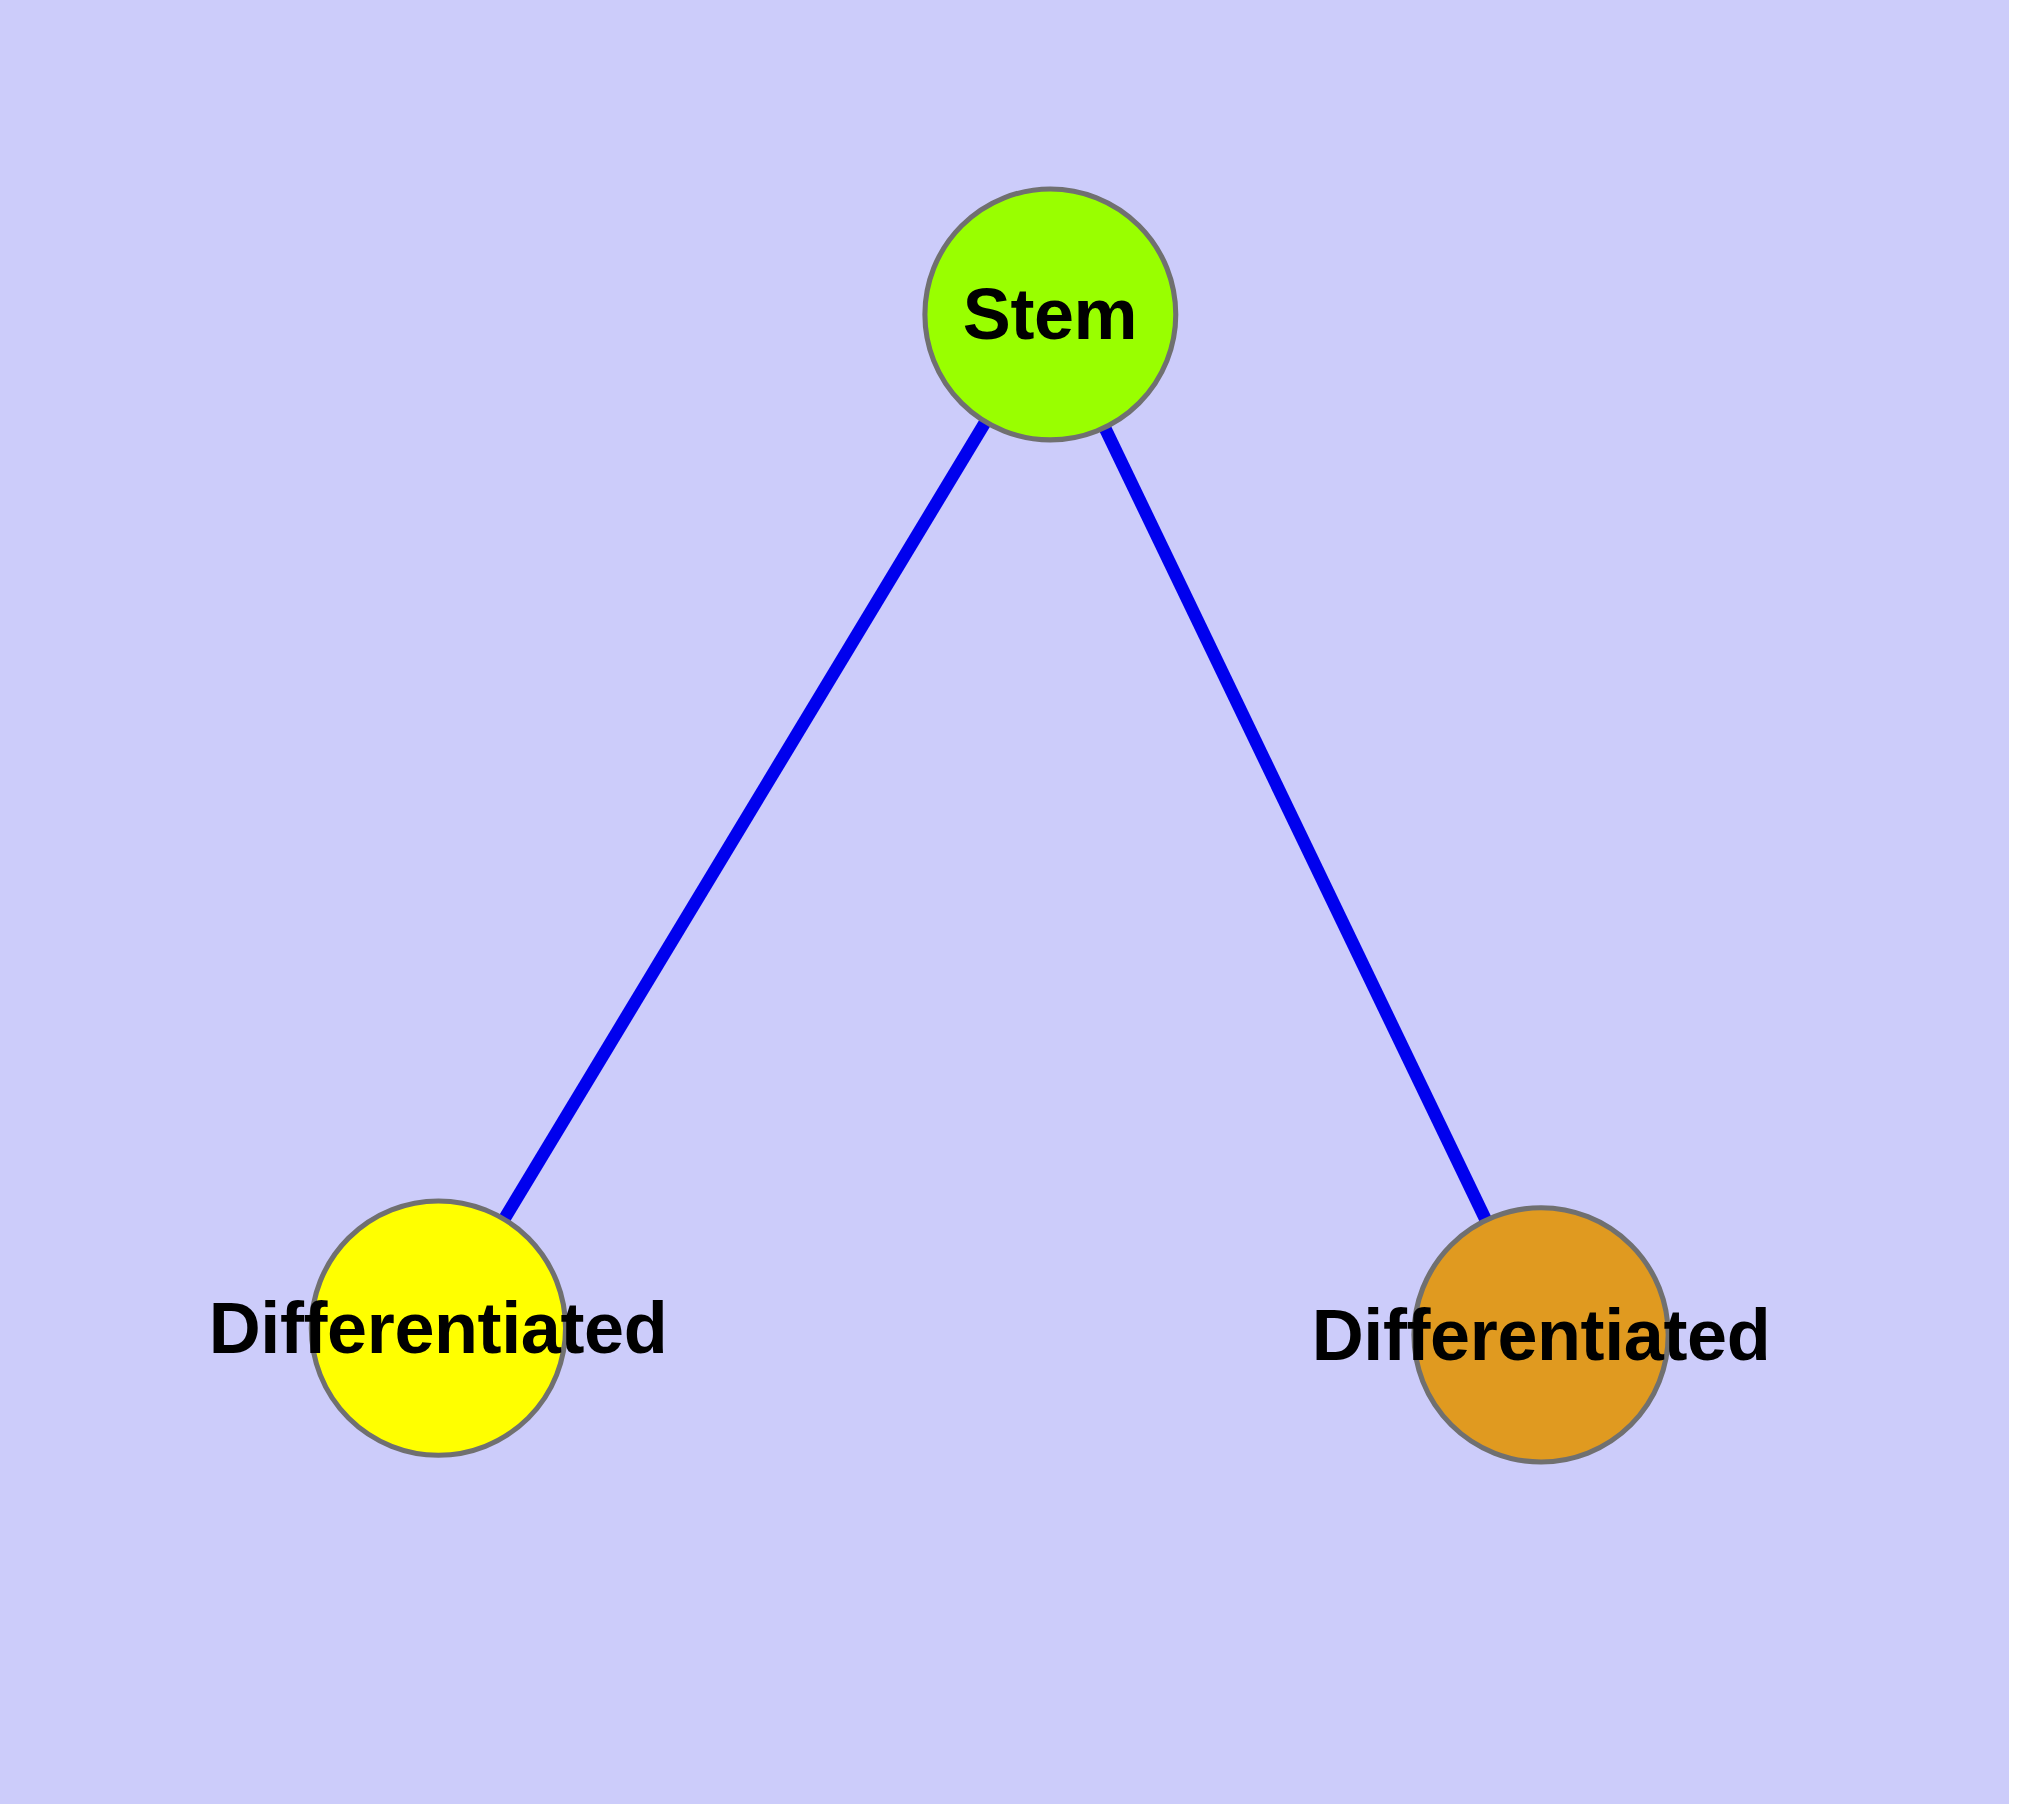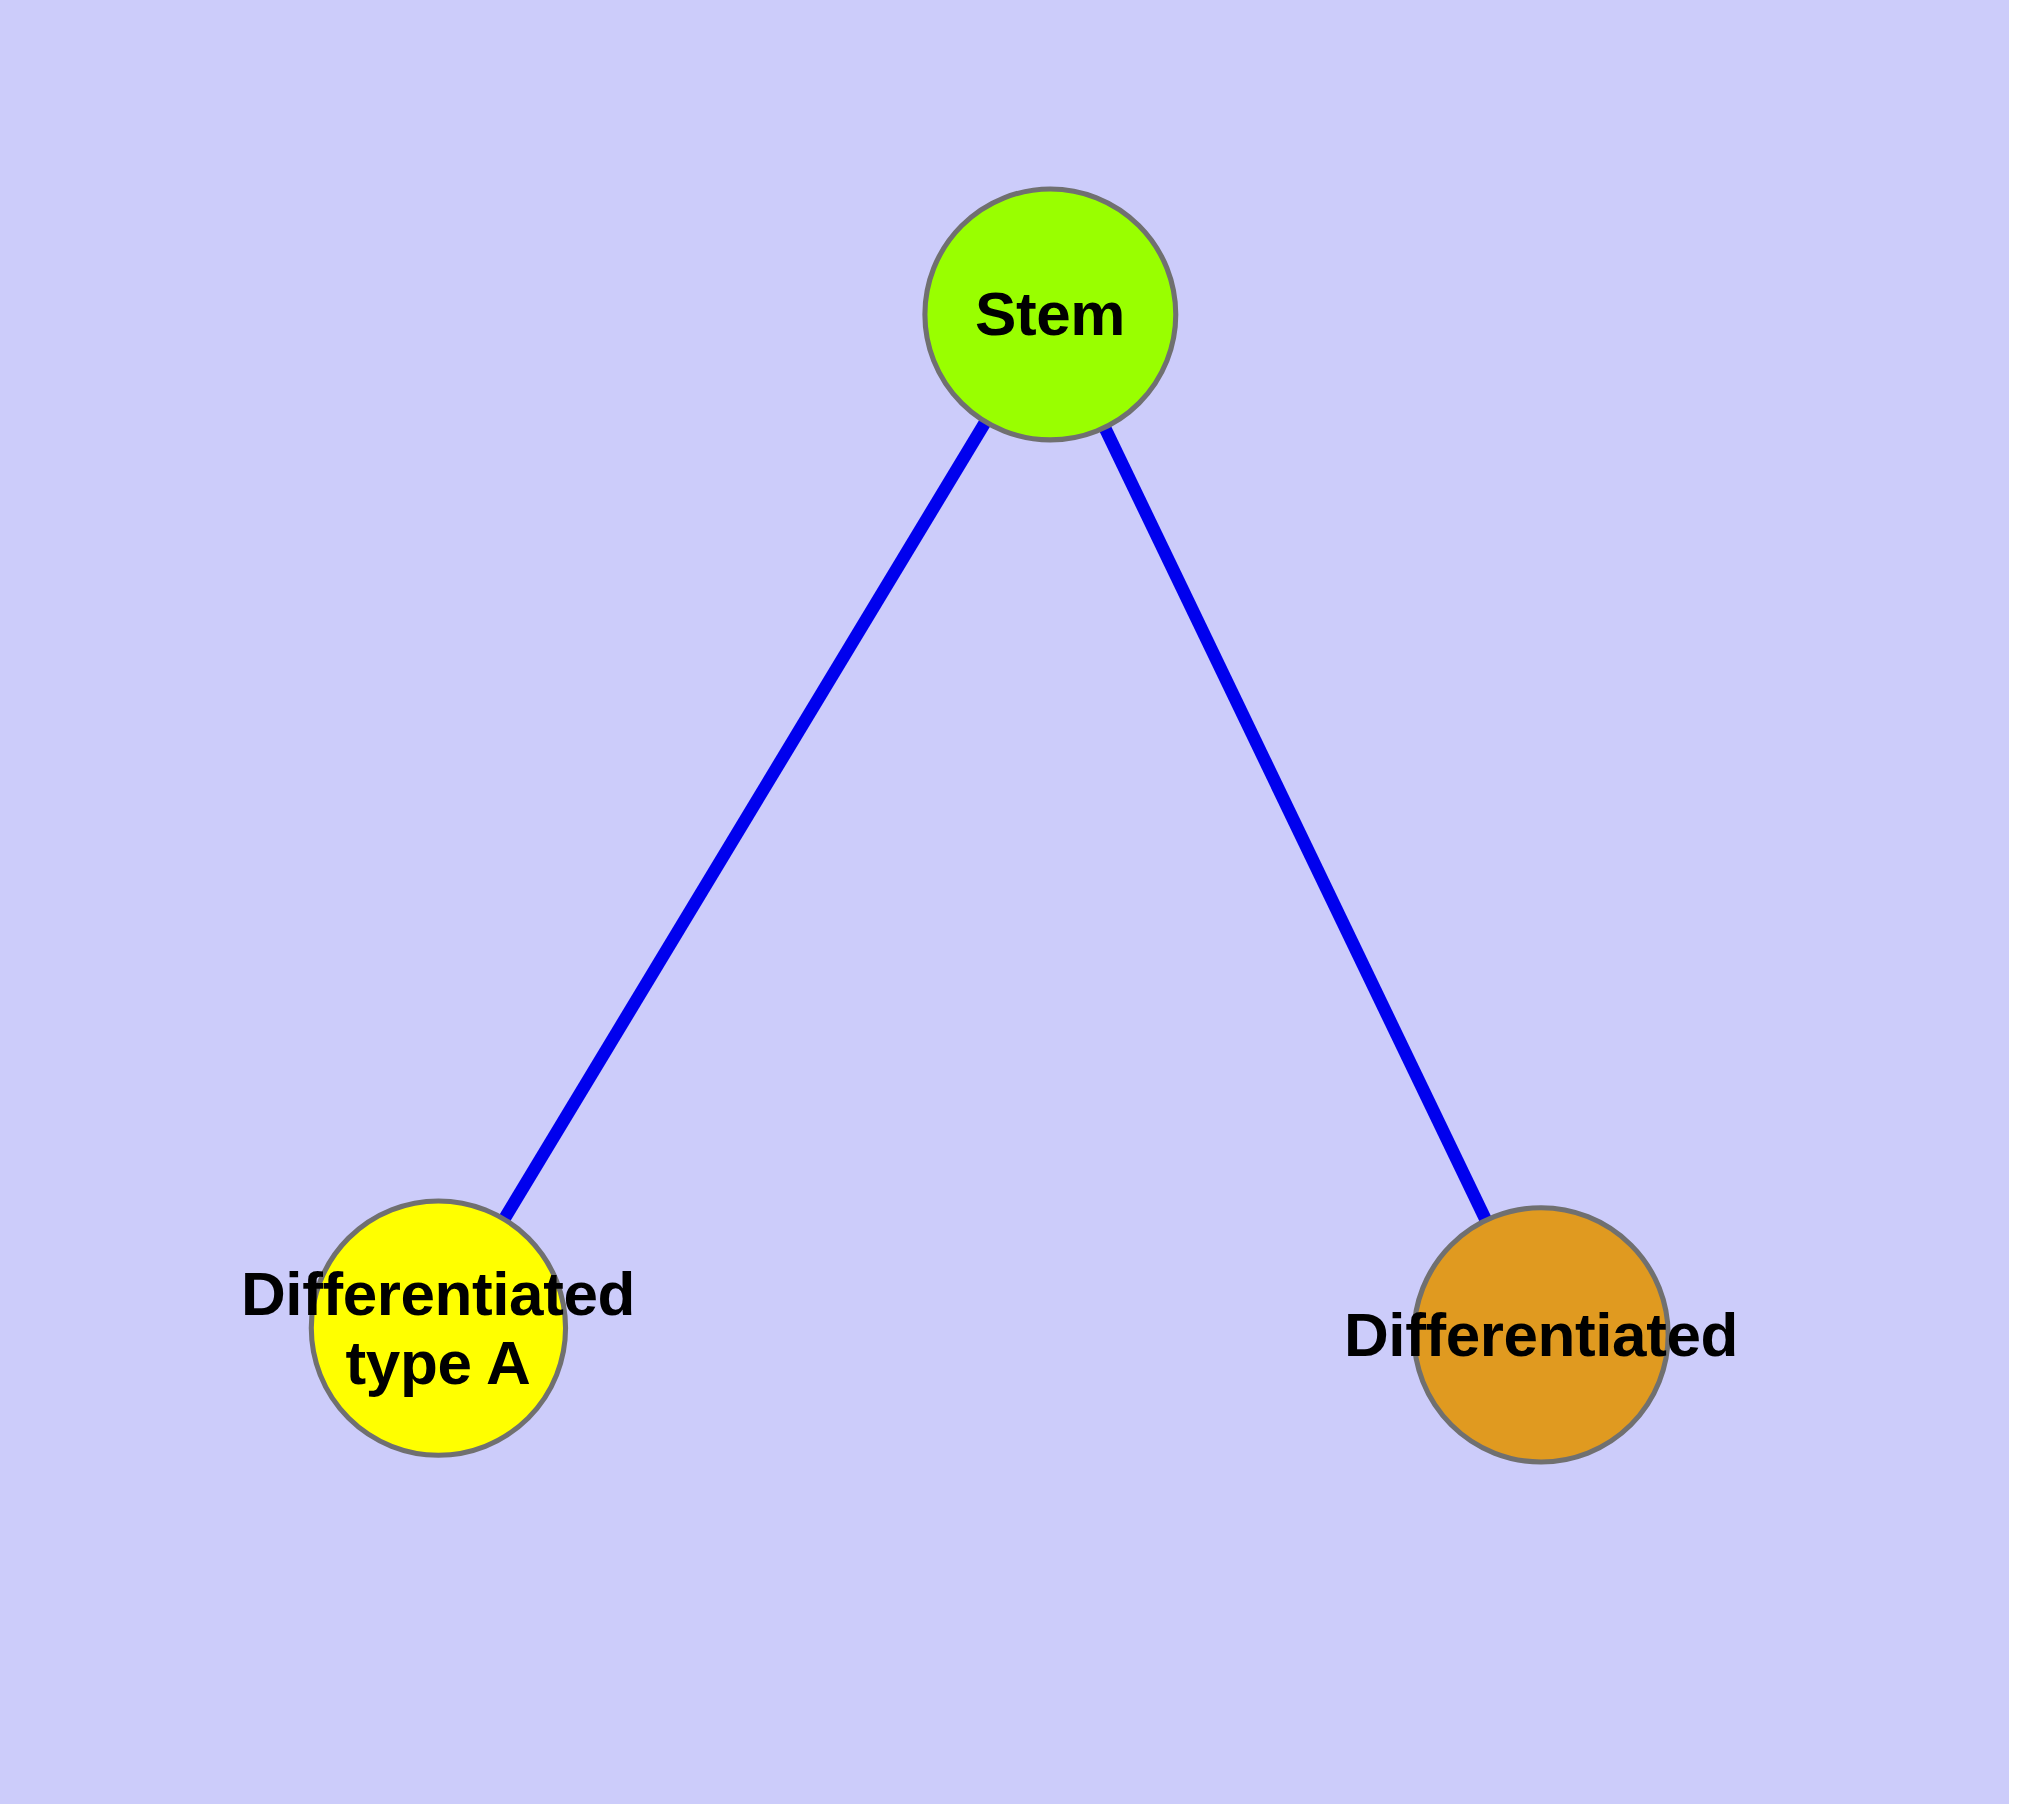--- a/index.html
+++ b/index.html
@@ -39,21 +39,21 @@
     width: 2021px;
     height: 1812px;
     display: block;
   }
 
   .node-label {
     position: absolute;
     color: #000000;
     font-family: "Liberation Sans", sans-serif;
     font-weight: bold;
-    font-size: 62px;
+    font-size: 72px;
     line-height: 1.12;
     text-align: center;
     white-space: pre;
     letter-spacing: -0.4px;
     pointer-events: none;
     transform: translate(-50%, -50%);
   }
 </style>
 </head>
 <body>
@@ -69,18 +69,18 @@
       </g>
     <g id="node-layer">
         <circle cx="1239" cy="371" r="148" fill="#99ff00" stroke="#707070" stroke-width="6"></circle>
         <circle cx="517" cy="1567" r="150" fill="#ffff00" stroke="#707070" stroke-width="6"></circle>
         <circle cx="1818" cy="1575" r="150" fill="#e09a20" stroke="#707070" stroke-width="6"></circle>
       </g>
   </svg>
 
   <div id="label-layer">
       <div class="node-label" style="left: 1050px; top: 314px;"><div>Stem</div></div>
-      <div class="node-label" style="left: 438px; top: 1328px;"><div>Differentiated</div><div>type A</div></div>
+      <div class="node-label" style="left: 438px; top: 1328px;"><div>Differentiated</div></div>
       <div class="node-label" style="left: 1541px; top: 1335px;"><div>Differentiated</div></div>
     </div>
 
 </div>
 
 
 </body></html>

